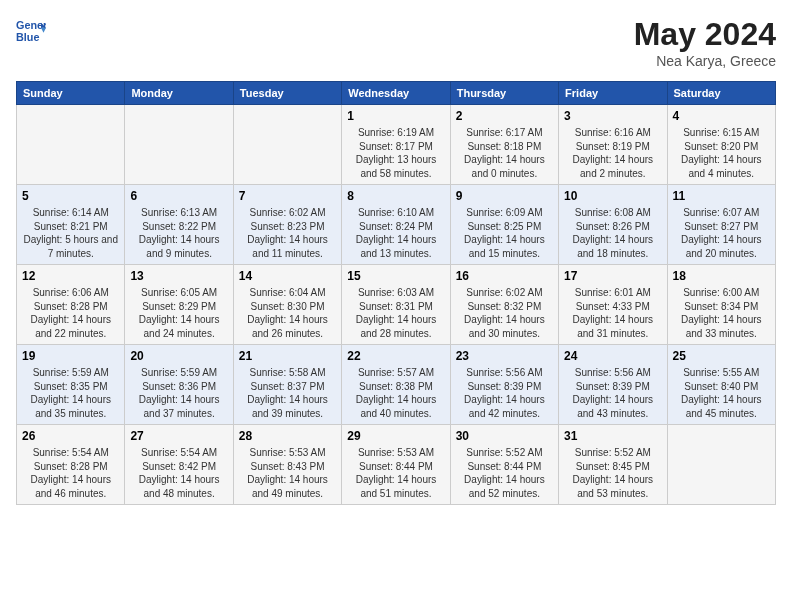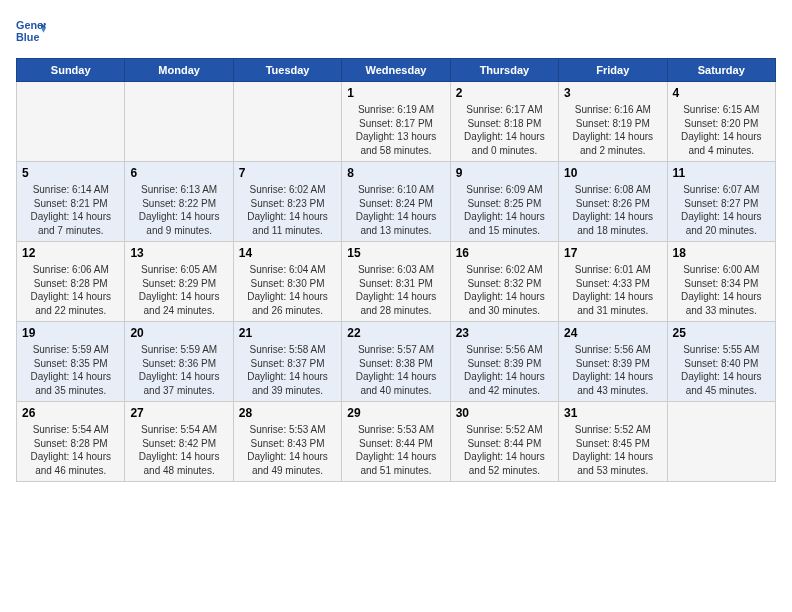--- a/index.html
+++ b/index.html
@@ -38,21 +38,21 @@
       color: #555;
     }
     table {
       width: 100%;
       border-collapse: collapse;
       font-size: 10px;
     }
     thead tr th {
       background-color: #2255aa;
       color: #fff;
-      text-align: center;
+      text-align: left;
       padding: 5px 6px;
       font-size: 11px;
       font-weight: bold;
       border: 1px solid #1a4488;
     }
     tbody tr td {
       vertical-align: top;
       border: 1px solid #ccc;
       padding: 4px 5px;
       min-height: 70px;
@@ -84,20 +84,24 @@
 
 <div class="header">
   <div class="logo">
     <svg class="logo-icon" viewBox="0 0 36 36">
       <text x="0" y="16" font-size="13" font-weight="bold" fill="#2255aa">General</text>
       <text x="0" y="30" font-size="13" font-weight="bold" fill="#2255aa">Blue</text>
       <polygon points="30,8 36,14 30,14" fill="#2255aa"></polygon>
       <polygon points="30,14 36,14 33,20" fill="#4488cc"></polygon>
     </svg>
   </div>
+  <div class="title-block">
+    <div class="month-title">May 2024</div>
+    <div class="location">Nea Karya, Greece</div>
+  </div>
 </div>
 
 <table>
   <thead>
     <tr>
     <th>Sunday</th>
         <th>Monday</th>
         <th>Tuesday</th>
         <th>Wednesday</th>
         <th>Thursday</th>
@@ -142,21 +146,21 @@
             <div>Daylight: 14 hours and 4 minutes.</div>
           </div>
         </td>
       </tr>
       <tr>
         <td>
           <span class="day-number">5</span>
           <div class="day-info">
             <div>Sunrise: 6:14 AM</div>
             <div>Sunset: 8:21 PM</div>
-            <div>Daylight: 14 hours and 7 minutes.</div>
+            <div>Daylight: 5 hours and 7 minutes.</div>
           </div>
         </td>
         <td>
           <span class="day-number">6</span>
           <div class="day-info">
             <div>Sunrise: 6:13 AM</div>
             <div>Sunset: 8:22 PM</div>
             <div>Daylight: 14 hours and 9 minutes.</div>
           </div>
         </td>

